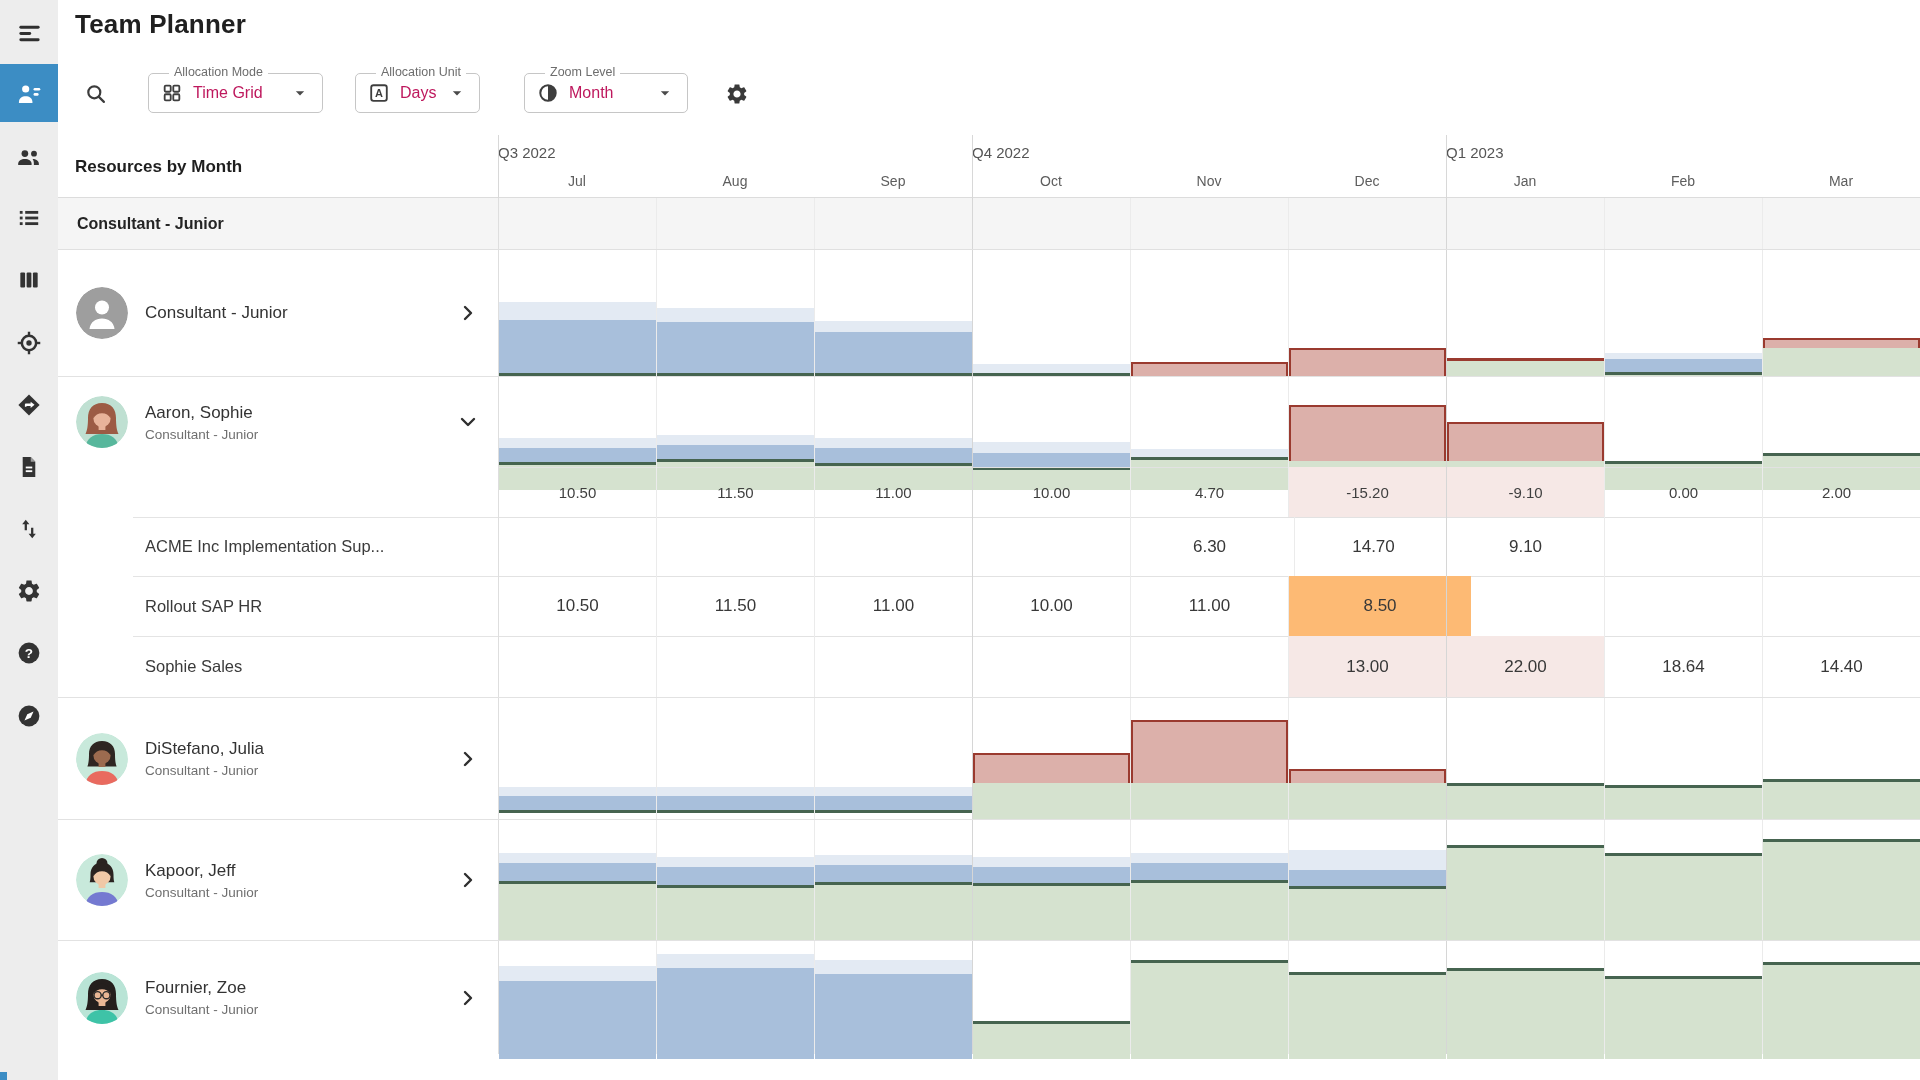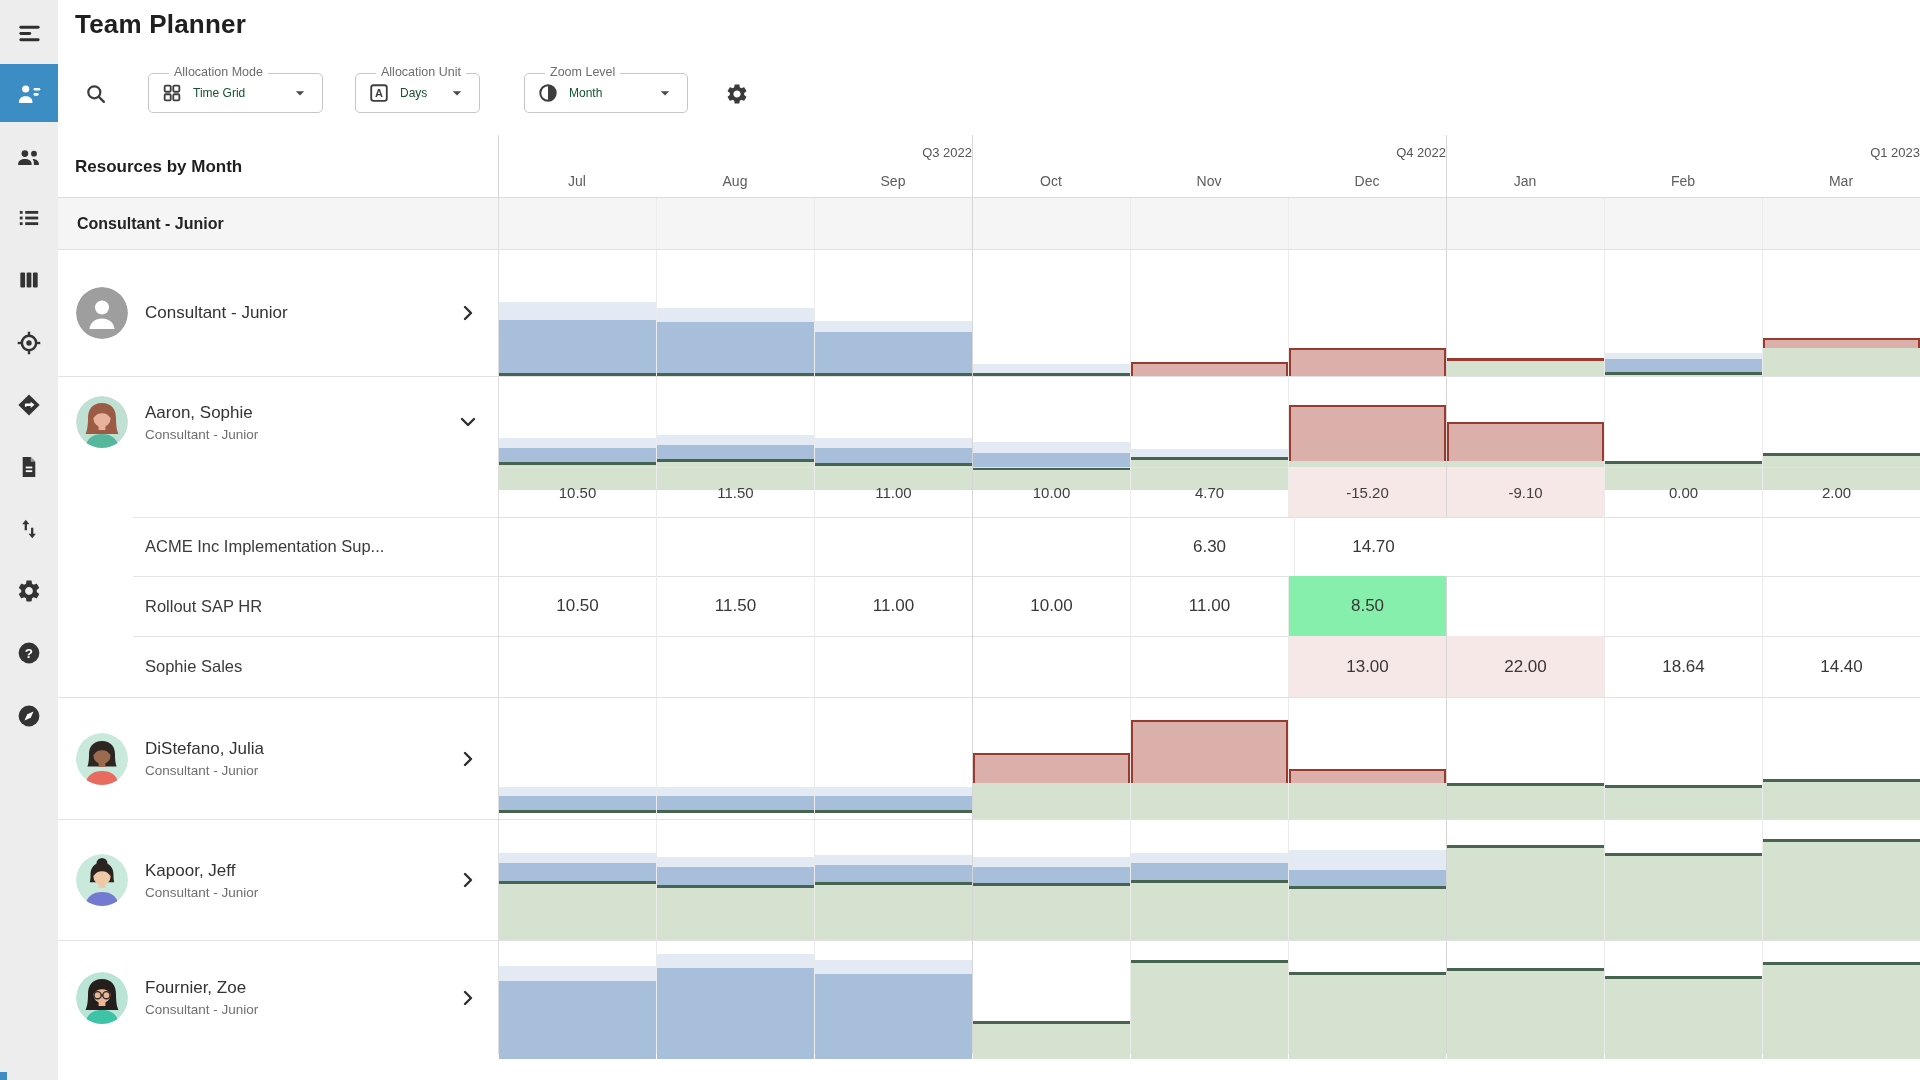--- a/index.html
+++ b/index.html
@@ -13,27 +13,27 @@
 
   
   .main{position:absolute;left:58px;top:0;width:1862px;height:1080px;}
   .app-title{position:absolute;left:17px;top:9px;font-size:26px;font-weight:700;color:#202020;letter-spacing:.2px;}
 
   
   .tool-icon{position:absolute;top:82px;width:24px;height:24px;cursor:pointer;}
   .field{position:absolute;top:73px;height:40px;border:1px solid #c6c6c6;border-radius:5px;background:#fff;display:flex;align-items:center;padding:0 12px;box-sizing:border-box;cursor:pointer;}
   .field-label{position:absolute;top:-9px;left:20px;background:#fff;padding:0 5px;font-size:12.5px;color:#6d6d6d;white-space:nowrap;}
   .field-icon{width:22px;height:22px;margin-right:10px;flex:none;}
-  .field-value{font-size:12px;color:#14532d;flex:1;white-space:nowrap;}
+  .field-value{font-size:16px;color:#be185d;flex:1;white-space:nowrap;}
   .field-caret{width:20px;height:20px;margin-left:8px;flex:none;}
 
   
   .grid-header{position:absolute;left:0;top:135px;width:1862px;height:63px;border-bottom:1px solid #dcdcdc;box-sizing:border-box;}
   .panel-title{position:absolute;left:17px;top:0;height:63px;display:flex;align-items:center;font-size:17px;font-weight:700;color:#1f1f1f;}
-  .q-label{position:absolute;top:4px;height:27px;line-height:27px;text-align:right;font-size:13px;color:#555;}
+  .q-label{position:absolute;top:4px;height:27px;line-height:27px;text-align:left;font-size:15px;color:#555;}
   .m-label{position:absolute;top:33px;height:27px;line-height:27px;text-align:center;font-size:14px;color:#5d5d5d;}
   .hline{position:absolute;top:0;width:1px;height:63px;background:#d8d8d8;}
 
   
   .rows{position:absolute;left:0;top:198px;width:1862px;height:882px;overflow:hidden;}
   .row{position:relative;width:1862px;box-sizing:border-box;}
   .row.b-full{border-top:1px solid #e2e2e2;}
   .row.group{border-bottom:1px solid #e0e0e0;}
   .chartline{position:absolute;left:440px;right:0;top:0;height:1px;background:#e2e2e2;}
   .panelline{position:absolute;left:75px;width:365px;top:0;height:1px;background:#e4e4e4;}
@@ -387,33 +387,34 @@
         </div>
         <div class="row assignment" style="height: 59px;">
           <div class="chartline"></div>
           <div class="panelline"></div>
           <div class="cell num big" style="left: 440px; width: 158px; border-left: 1px solid rgb(222, 222, 222);"></div>
           <div class="cell num big" style="left: 598px; width: 158px; border-left: 1px solid rgb(235, 235, 235);"></div>
           <div class="cell num big" style="left: 756px; width: 158px; border-left: 1px solid rgb(235, 235, 235);"></div>
           <div class="cell num big" style="left: 914px; width: 158px; border-left: 1px solid rgb(214, 214, 214);"></div>
           <div class="cell num big" style="left: 1072px; width: 158px; border-left: 1px solid rgb(235, 235, 235);">6.30</div>
           <div class="cell num big" style="left: 1228px; width: 158px; border-left: 1px solid rgb(235, 235, 235); margin-left: 8px;">14.70</div>
+          <div class="cell num big" style="left: 1388px; width: 158px; border-left: 1px solid rgb(214, 214, 214);">9.10</div>
           <div class="cell num big" style="left: 1546px; width: 158px; border-left: 1px solid rgb(235, 235, 235);"></div>
           <div class="cell num big" style="left: 1704px; width: 158px; border-left: 1px solid rgb(235, 235, 235);"></div>
           <div class="sub-label">ACME Inc Implementation Sup...</div>
         </div>
         <div class="row assignment" style="height: 60px;">
           <div class="chartline"></div>
           <div class="panelline"></div>
           <div class="cell num big" style="left: 440px; width: 158px; border-left: 1px solid rgb(222, 222, 222);">10.50</div>
           <div class="cell num big" style="left: 598px; width: 158px; border-left: 1px solid rgb(235, 235, 235);">11.50</div>
           <div class="cell num big" style="left: 756px; width: 158px; border-left: 1px solid rgb(235, 235, 235);">11.00</div>
           <div class="cell num big" style="left: 914px; width: 158px; border-left: 1px solid rgb(214, 214, 214);">10.00</div>
           <div class="cell num big" style="left: 1072px; width: 158px; border-left: 1px solid rgb(235, 235, 235);">11.00</div>
-          <div class="cell num big" style="left: 1230px; width: 158px; border-left: 1px solid rgb(235, 235, 235); background: #86efac;">8.50</div>
+          <div class="cell num big" style="left: 1230px; width: 183px; border-left: 1px solid rgb(235, 235, 235); background: #fdba74;">8.50</div>
           <div class="cell num big" style="left: 1388px; width: 158px; border-left: 1px solid rgb(214, 214, 214);"></div>
           <div class="cell num big" style="left: 1546px; width: 158px; border-left: 1px solid rgb(235, 235, 235);"></div>
           <div class="cell num big" style="left: 1704px; width: 158px; border-left: 1px solid rgb(235, 235, 235);"></div>
           <div class="sub-label">Rollout SAP HR</div>
         </div>
         <div class="row assignment" style="height: 61px;">
           <div class="chartline"></div>
           <div class="panelline"></div>
           <div class="cell num big" style="left: 440px; width: 158px; border-left: 1px solid rgb(222, 222, 222);"></div>
           <div class="cell num big" style="left: 598px; width: 158px; border-left: 1px solid rgb(235, 235, 235);"></div>

